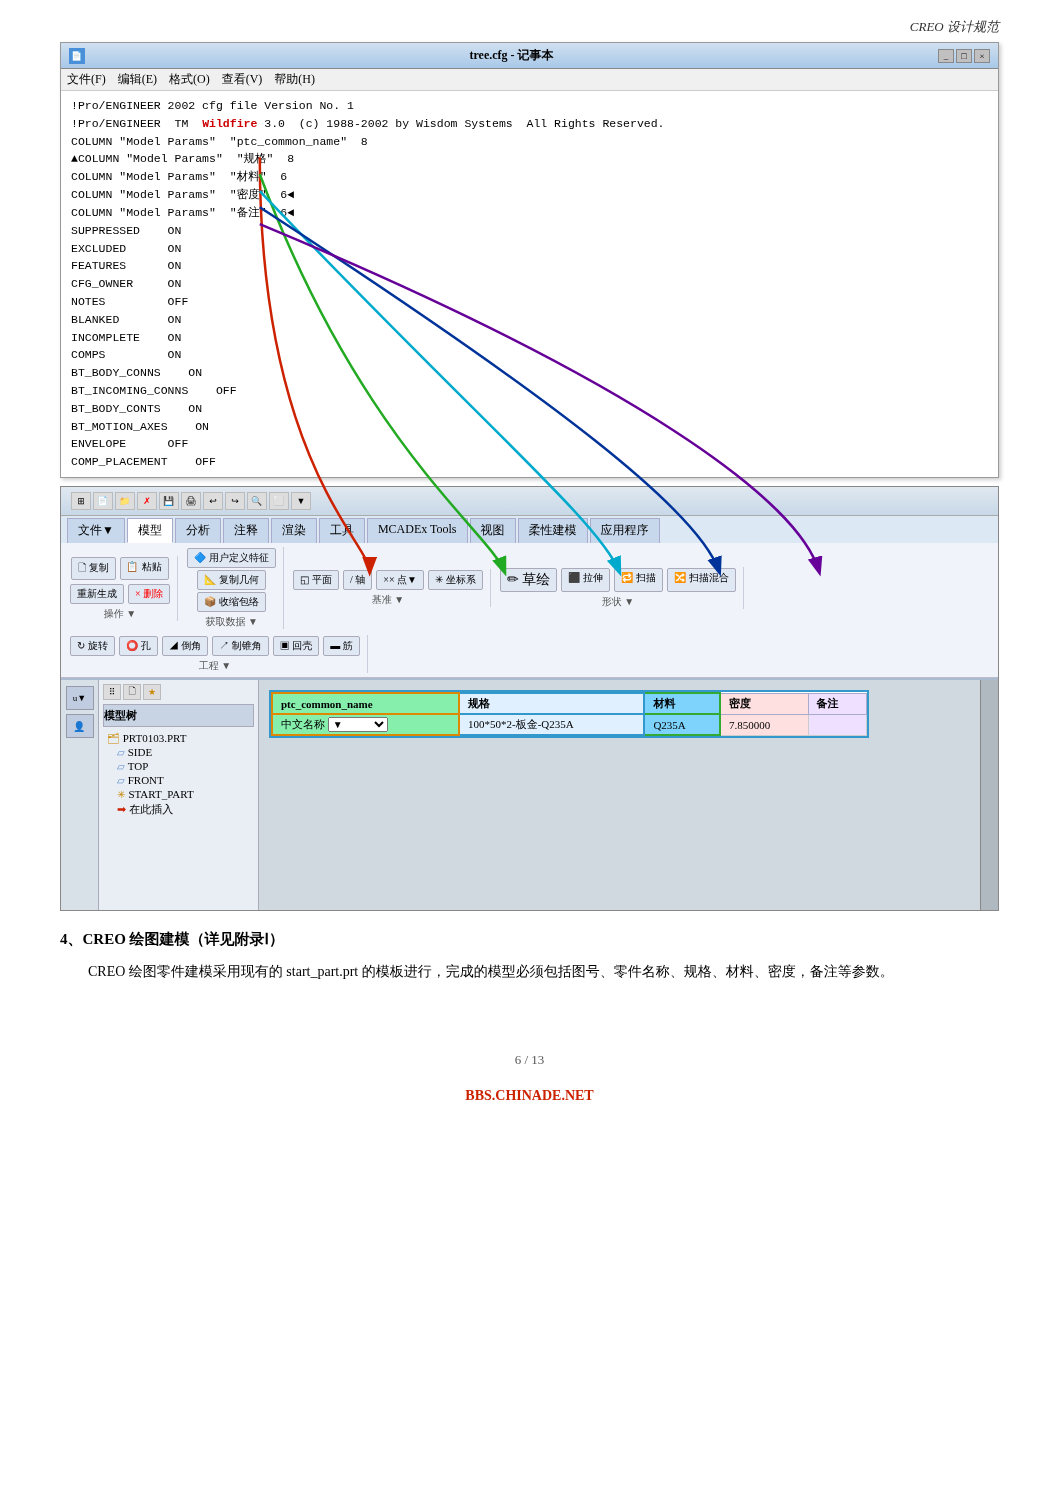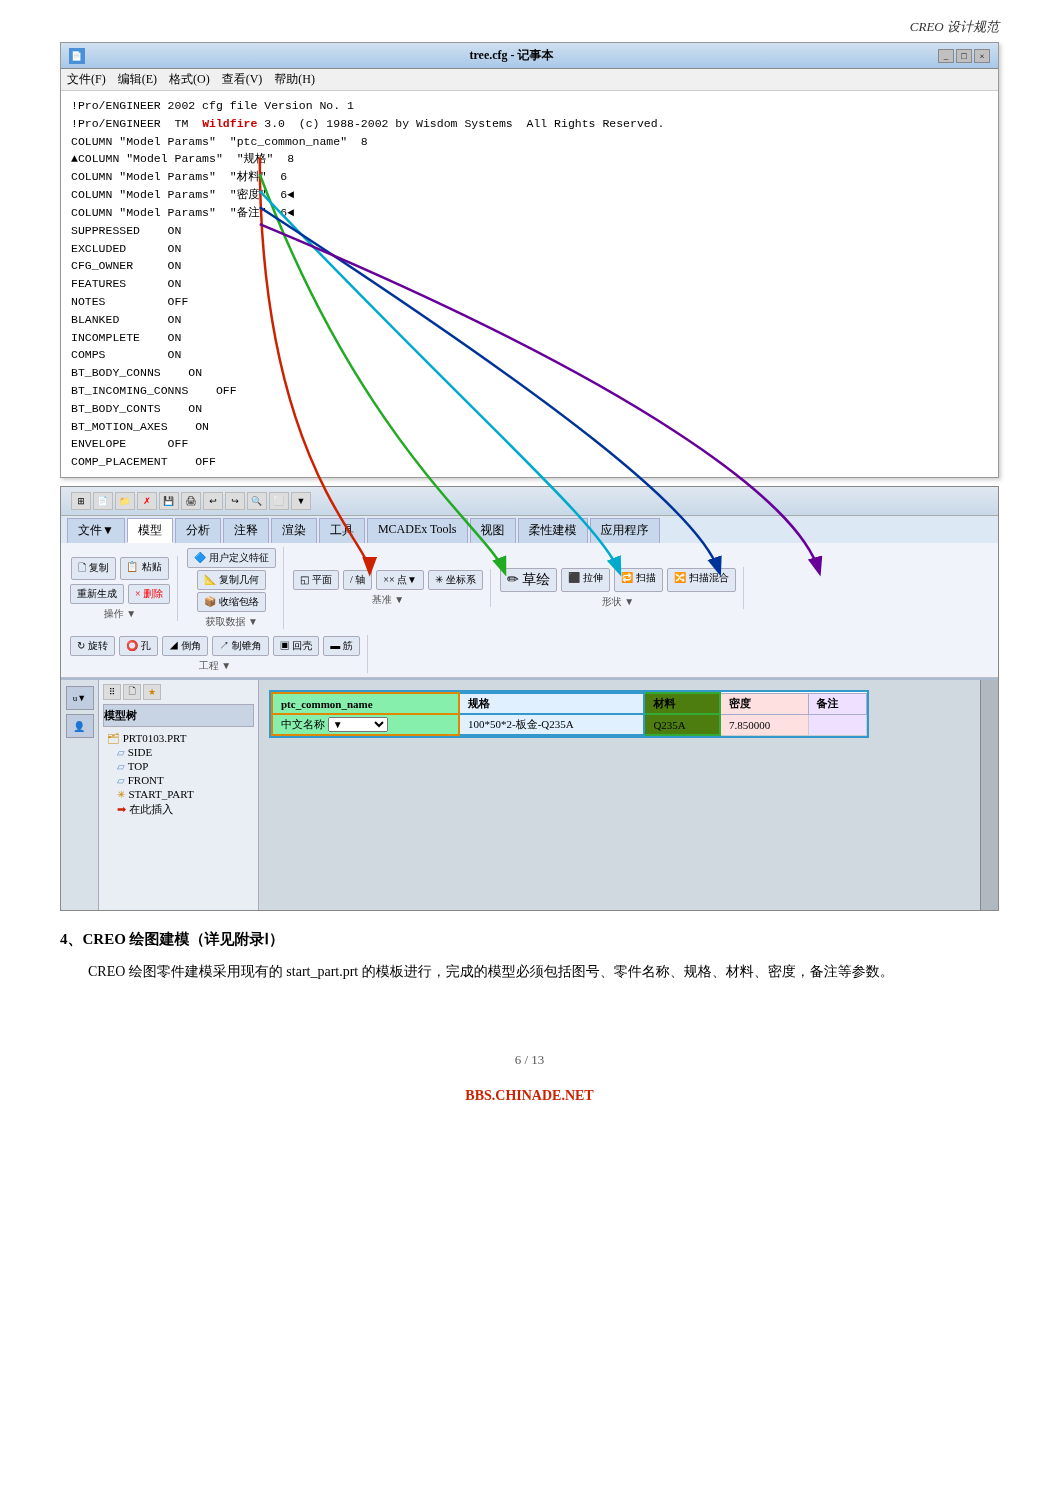--- a/index.html
+++ b/index.html
@@ -235,21 +235,21 @@
     .params-table .ptc-col {
       background: #86efac;
       border: 2px solid #dd8800;
     }
     .params-table .guige-col {
       background: #e0f0ff;
       border: 2px solid #3399cc;
       margin-left: 32px;
     }
     .params-table .cailiao-col {
-      background: #4d7c0f;
+      background: #7dd3fc;
       border: 2px solid #33aa33;
     }
     .params-table .midu-col {
       background: #ffe0e0;
     }
     .params-table .beizhu-col {
       background: #f0e0ff;
     }
 
     
@@ -368,22 +368,22 @@
       <div class="notepad-content">
         <span class="line">!Pro/ENGINEER 2002 cfg file Version No. 1</span>
         <span class="line">!Pro/ENGINEER  TM  <span style="color:#cc0000;font-weight:bold">Wildfire</span> 3.0  (c) 1988-2002 by Wisdom Systems  All Rights Reserved.</span>
         <span class="line">COLUMN "Model Params"  "ptc_common_name"  8</span>
         <span class="line">▲COLUMN "Model Params"  "规格"  8</span>
         <span class="line">COLUMN "Model Params"  "材料"  6</span>
         <span class="line">COLUMN "Model Params"  "密度"  6◄</span>
         <span class="line">COLUMN "Model Params"  "备注"  6◄</span>
         <span class="line">SUPPRESSED    ON</span>
         <span class="line">EXCLUDED      ON</span>
+        <span class="line">FEATURES      ON</span>
         <span class="line">CFG_OWNER     ON</span>
-        <span class="line">FEATURES      ON</span>
         <span class="line">NOTES         OFF</span>
         <span class="line">BLANKED       ON</span>
         <span class="line">INCOMPLETE    ON</span>
         <span class="line">COMPS         ON</span>
         <span class="line">BT_BODY_CONNS    ON</span>
         <span class="line">BT_INCOMING_CONNS    OFF</span>
         <span class="line">BT_BODY_CONTS    ON</span>
         <span class="line">BT_MOTION_AXES    ON</span>
         <span class="line">ENVELOPE      OFF</span>
         <span class="line">COMP_PLACEMENT    OFF</span>

